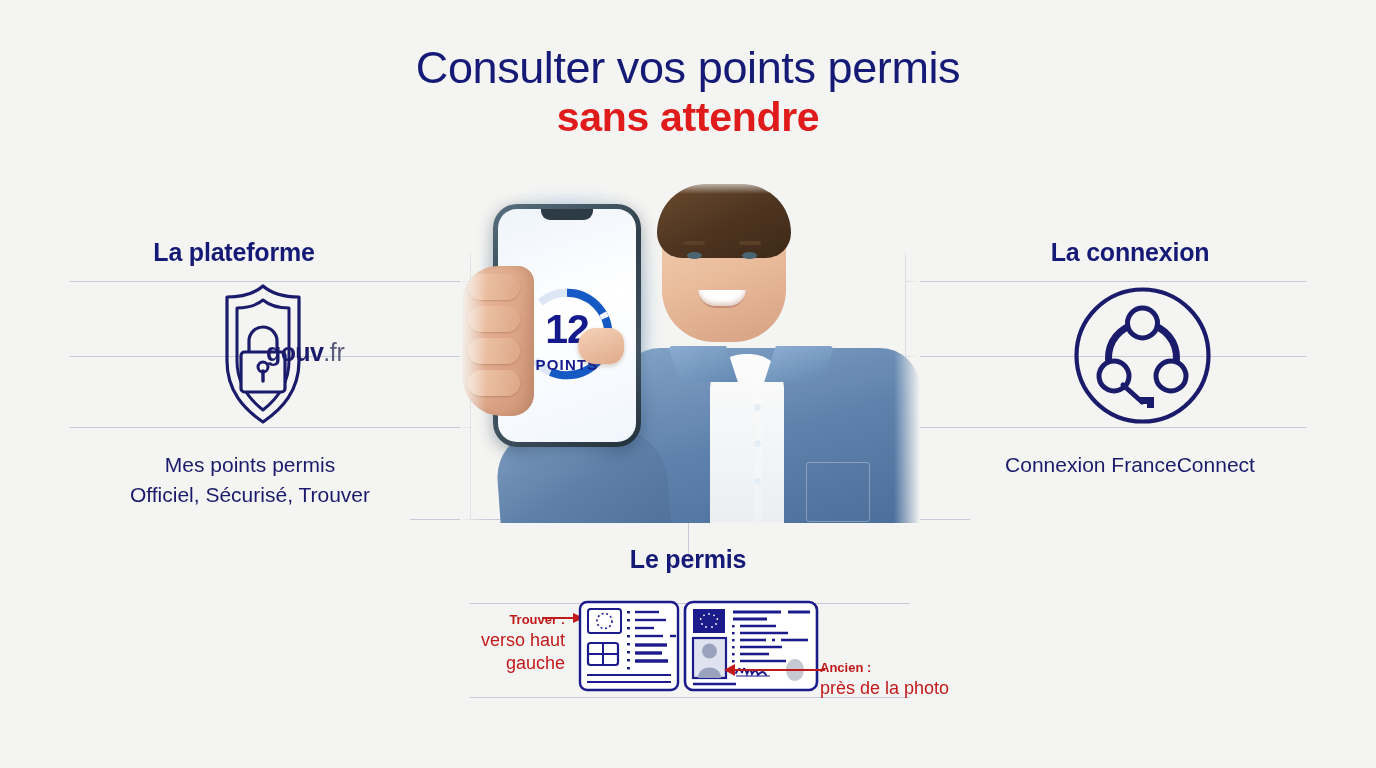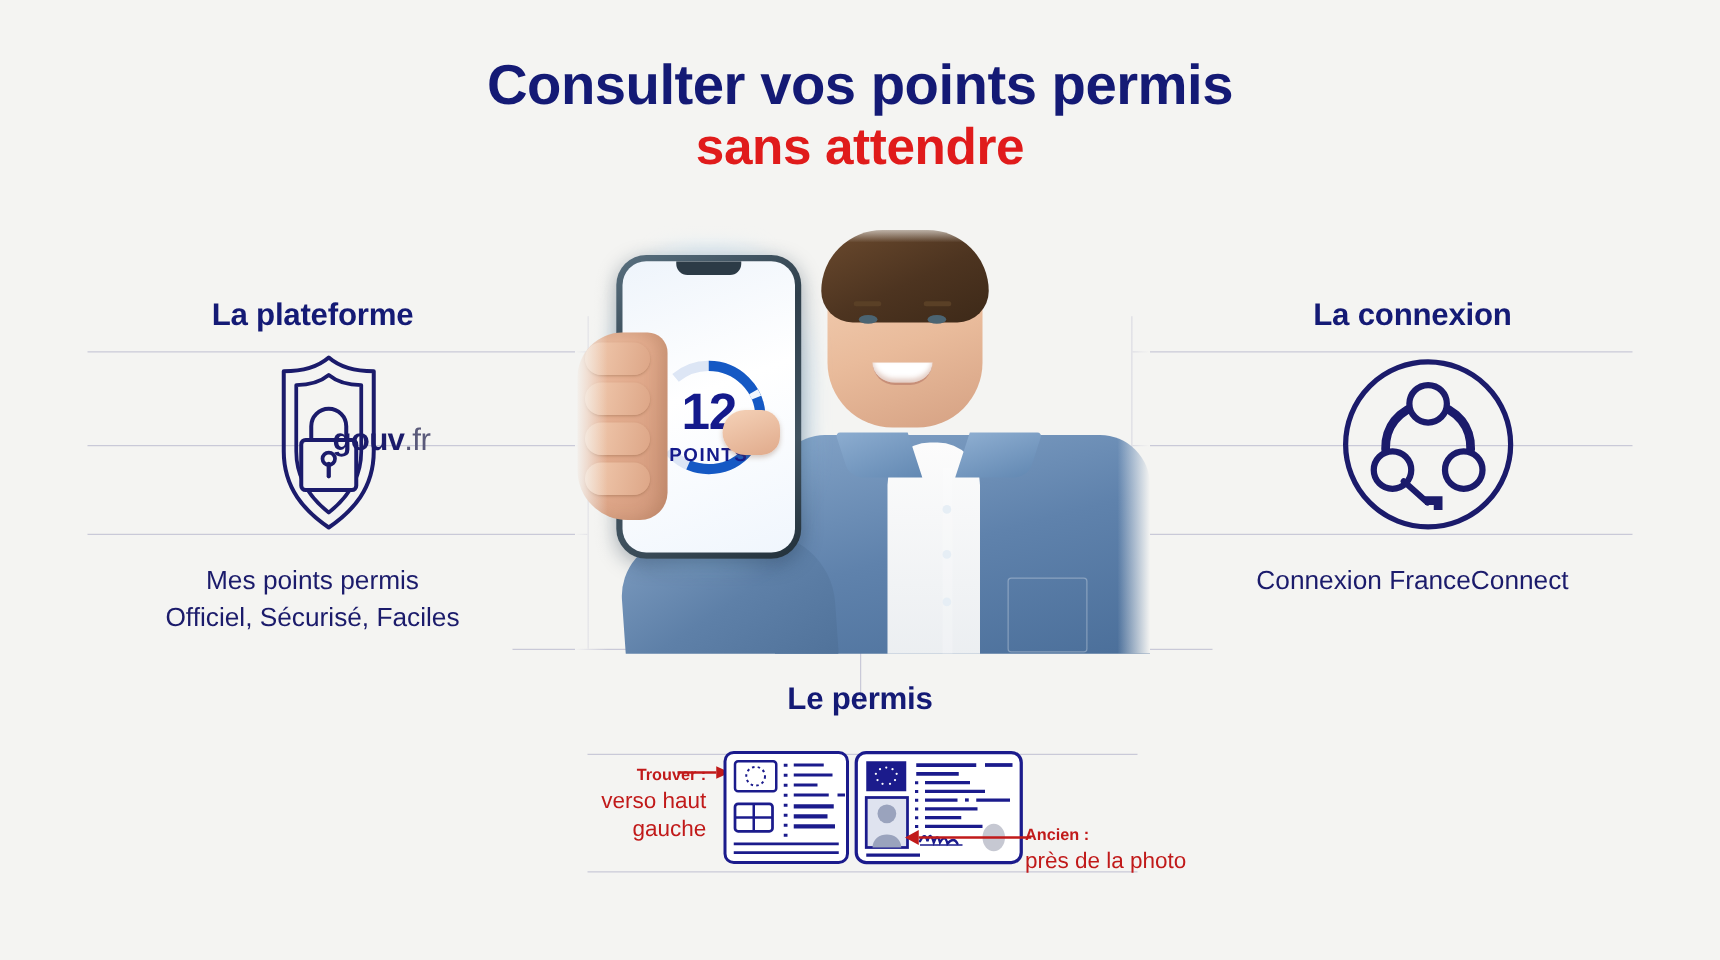--- a/index.html
+++ b/index.html
@@ -34,21 +34,21 @@
     position: absolute;
     top: 44px;
     left: 0;
     width: 1376px;
     text-align: center;
     line-height: 1.08;
   }
   .title-line1 {
     display: block;
     font-size: 45px;
-    font-weight: bold;
+    font-weight: normal;
     color: #141a75;
     letter-spacing: -0.4px;
   }
   .title-line2 {
     display: block;
     font-size: 41px;
     font-weight: bold;
     color: #e01b1b;
     letter-spacing: -0.3px;
     margin-top: 2px;
@@ -56,21 +56,21 @@
 
   
   .col-heading {
     position: absolute;
     font-size: 25px;
     font-weight: bold;
     color: #141a75;
     text-align: center;
     letter-spacing: -0.2px;
   }
-  #heading-platform { left: 60px;  top: 238px; width: 380px; }
+  #heading-platform { left: 44px;  top: 238px; width: 380px; }
   #heading-connect  { left: 940px; top: 238px; width: 380px; }
   #heading-permis   { left: 488px; top: 545px; width: 400px; }
 
   
   .caption {
     position: absolute;
     text-align: center;
     color: #1b1b6b;
     font-size: 21px;
     line-height: 1.45;
@@ -379,21 +379,21 @@
       <path d="M93 88 L93 98" stroke="#1b1b6b" stroke-width="3.4" stroke-linecap="round"></path>
     </svg>
   </div>
 
   <div style="position:absolute; left:266px; top:338px;">
     <span style="font-size:25px; font-weight:bold; color:#1b1b6b; letter-spacing:-0.6px;">gouv</span><span style="font-size:25px; font-weight:normal; color:#5a5a7a; letter-spacing:-0.4px;">.fr</span>
   </div>
 
   <div class="caption" id="caption-platform">
     <div>Mes points permis</div>
-    <div>Officiel, Sécurisé, Faciles</div>
+    <div>Officiel, Sécurisé, Trouver</div>
   </div>
 
   <div class="col-heading" id="heading-connect">La connexion</div>
 
   <div id="connect-icon">
     <svg viewBox="0 0 145 145" width="145" height="145">
       <circle cx="72.5" cy="72.5" r="66" fill="none" stroke="#1b1b6b" stroke-width="4.2"></circle>
 
       <path d="M44 93 A34 34 0 1 1 101 93" fill="none" stroke="#1b1b6b" stroke-width="7"></path>
 

